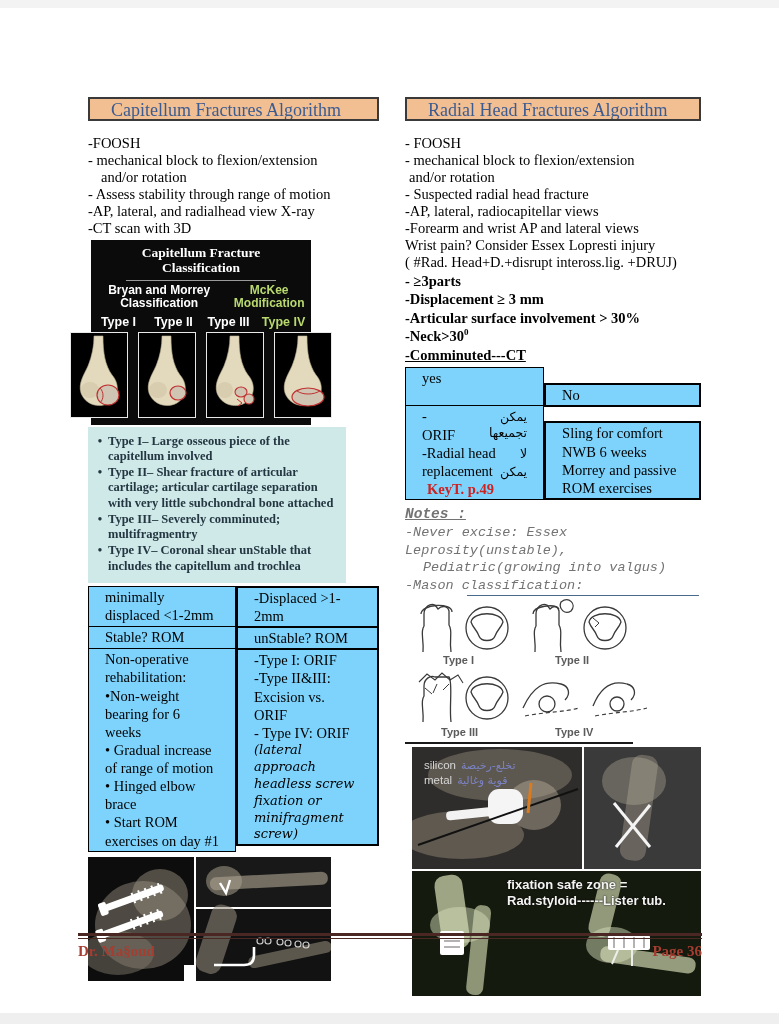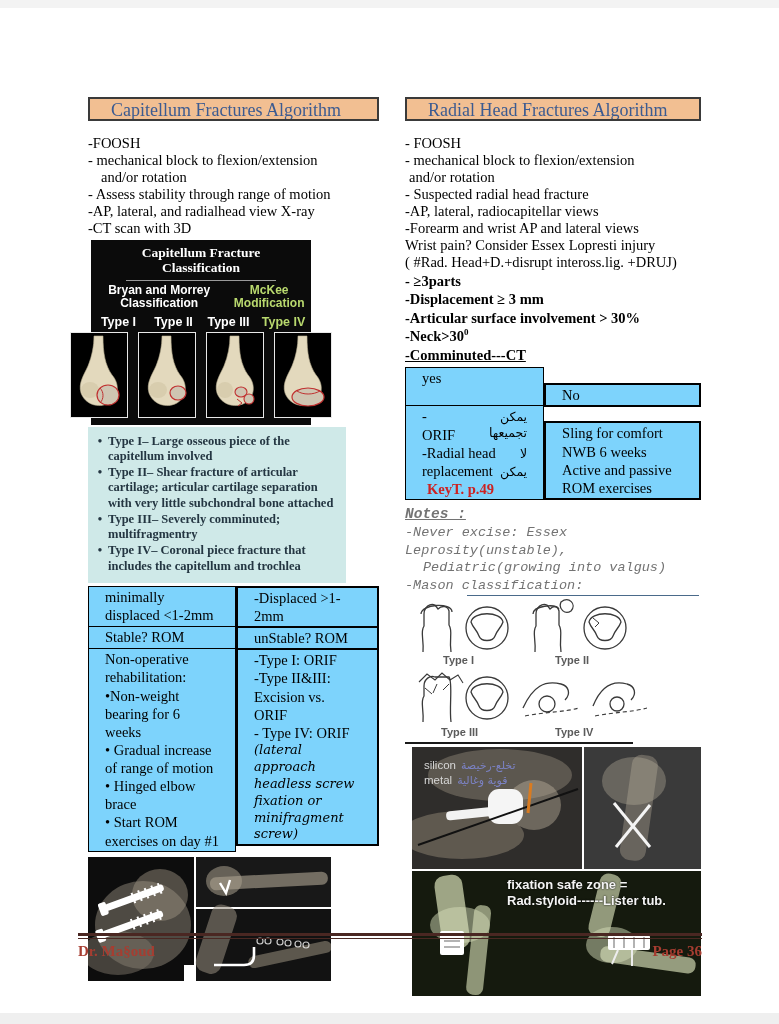--- a/index.html
+++ b/index.html
@@ -183,21 +183,21 @@
       <div class="bullet-row">
         <span class="dot">•</span>
         <span class="txt">Type II– Shear fracture of articular cartilage; articular cartilage separation with very little subchondral bone attached</span>
       </div>
       <div class="bullet-row">
         <span class="dot">•</span>
         <span class="txt">Type III– Severely comminuted; multifragmentry</span>
       </div>
       <div class="bullet-row">
         <span class="dot">•</span>
-        <span class="txt">Type IV– Coronal piece fracture that includes the capitellum and trochlea</span>
+        <span class="txt">Type IV– Coronal shear unStable that includes the capitellum and trochlea</span>
       </div>
     </div>
 
     <div class="dtable">
       <div class="trow">
         <div class="cell thin lw">minimally displaced &lt;1-2mm</div>
         <div class="cell thick rw">-Displaced &gt;1-2mm</div>
       </div>
       <div class="trow tight">
         <div class="cell thin lw">Stable? ROM</div>
@@ -305,21 +305,21 @@
           </div>
           <div class="arline">
             <span>replacement</span>
             <span class="ar">يمكن</span>
           </div>
           <div class="keyt">KeyT. p.49</div>
         </div>
         <div class="cell thick ynw">
           <div>Sling for comfort</div>
           <div>NWB 6 weeks</div>
-          <div>Active and passive</div>
+          <div>Morrey and passive</div>
           <div>ROM exercises</div>
         </div>
       </div>
     </div>
 
     <div class="notes">
       <div class="notes-title">Notes :</div>
       <div>-Never excise: Essex Leprosity(unstable),</div>
       <div class="indent">Pediatric(growing into valgus)</div>
       <div>-Mason classification:</div>

